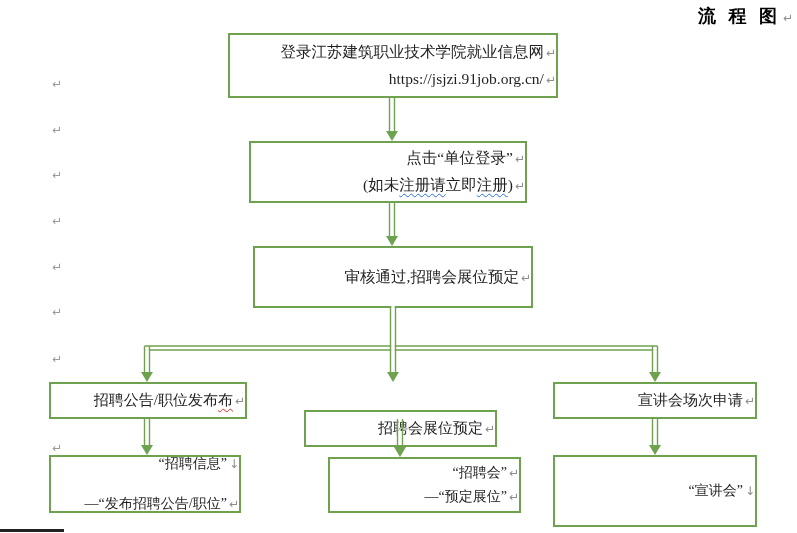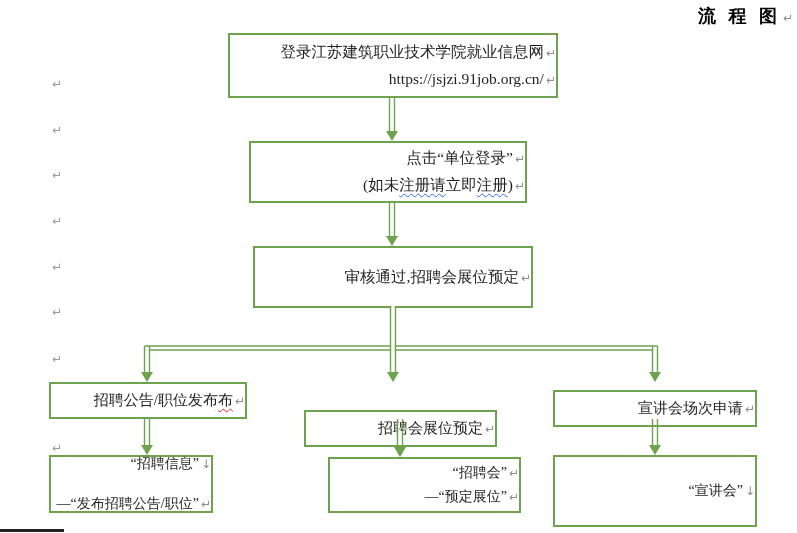--- a/index.html
+++ b/index.html
@@ -35,22 +35,22 @@
   #title{
     position:absolute;left:0;right:0;top:4px;text-align:right;
     font-size:18px;font-weight:bold;letter-spacing:4px;color:#000;
   }
   
   #box-login {left:228px;top:33px;width:330px;height:65px;}
   #box-unit  {left:249px;top:141px;width:278px;height:62px;}
   #box-review{left:253px;top:246px;width:280px;height:62px;}
   #box-branch-left  {left:49px; top:382px;width:198px;height:37px;}
   #box-branch-center{left:304px;top:382px;width:193px;height:37px;margin-top:28px;}
-  #box-branch-right {left:553px;top:390px;width:204px;height:37px;}
-  #box-leaf-left  {left:49px; top:455px;width:164px;height:58px;gap:16px;}
+  #box-branch-right {left:553px;top:382px;width:204px;height:37px;}
+  #box-leaf-left  {left:49px; top:455px;width:192px;height:58px;gap:16px;}
   #box-leaf-center{left:304px;top:457px;width:193px;height:56px;margin-left:24px;}
   #box-leaf-right {left:553px;top:455px;width:204px;height:72px;}
   .arrow-svg{position:absolute;}
   #bottom-edge-line{position:absolute;left:0;top:529px;width:64px;height:3px;background:#222;}
 </style>
 </head>
 <body>
 
 <div id="page">
 

